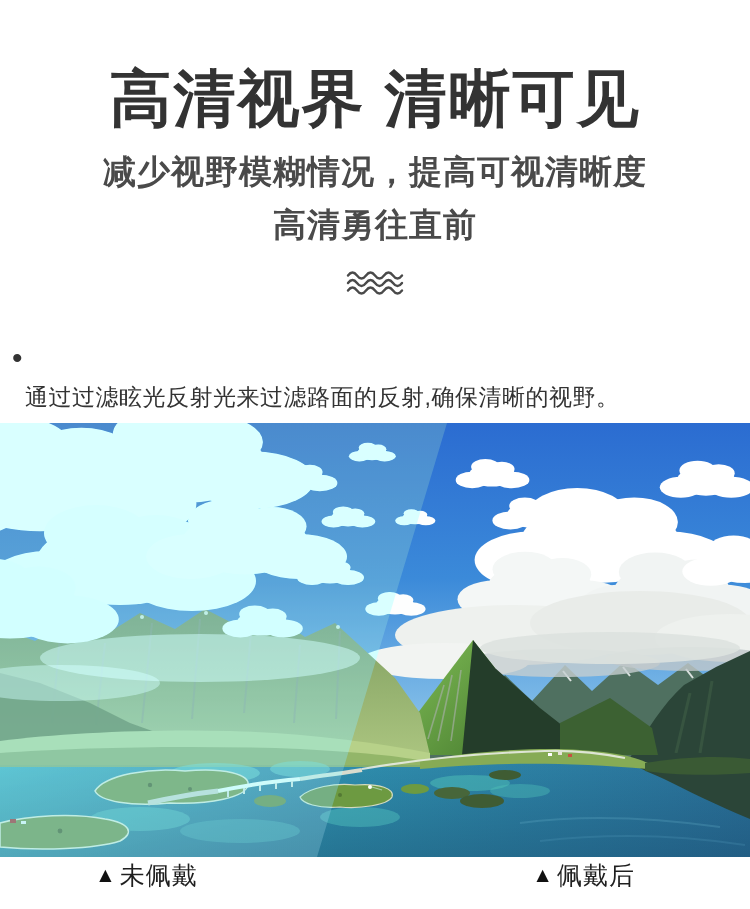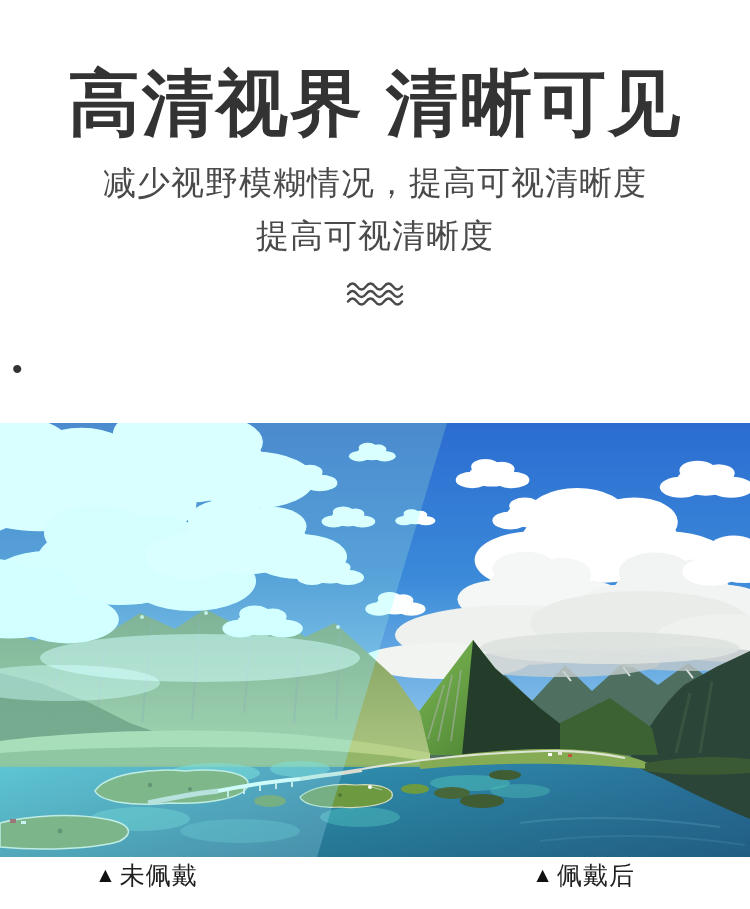--- a/index.html
+++ b/index.html
@@ -7,26 +7,26 @@
     --body-text:#333333; --caption:#1f1f1f; --wave-icon:#4a4a4a;
   }
   *{margin:0;padding:0;box-sizing:border-box;}
   html,body{background:#ffffff;}
   body{font-family:"Liberation Sans","DejaVu Sans",sans-serif;}
   .page{
     position:relative;width:750px;height:909px;margin:0 auto;
     background:var(--page-bg);overflow:hidden;
   }
   .title{
-    margin-top:66px;text-align:center;font-size:72px;line-height:1.05;
+    margin-top:66px;text-align:center;font-size:62px;line-height:1.05;
     font-weight:800;letter-spacing:2px;color:var(--heading);
   }
   .subtitle{
     margin-top:24px;text-align:center;font-size:33px;line-height:1;
-    font-weight:400;color:var(--subtitle);letter-spacing:1px;
+    font-weight:700;color:var(--subtitle);letter-spacing:1px;
   }
   .tagline{margin-top:20px;}
   .divider{margin-top:30px;text-align:center;height:24px;}
   .divider svg{display:inline-block;}
   .feature{margin-top:50px;padding:0 30px 0 12px;}
   .feature-title-row{display:flex;align-items:center;}
   .bullet{
     font-size:30px;line-height:1;color:var(--body-text);
     margin-right:7px;transform:translateY(-2px);
   }
@@ -52,36 +52,37 @@
   .caption .marker{font-size:21px;margin-right:3px;color:#111111;}
 </style>
 </head>
 <body>
 
 <div class="page">
 
   <h1 class="title">高清视界 清晰可见</h1>
 
   <p class="subtitle">减少视野模糊情况，提高可视清晰度</p>
-  <p class="subtitle tagline">提高可视清晰度</p>
+  <p class="subtitle tagline">高清勇往直前</p>
 
   <div class="divider">
     <svg width="58" height="24" viewBox="0 0 58 24" fill="none">
       <g stroke="#4a4a4a" stroke-width="2.4" stroke-linecap="round">
         <path d="M2,4.5 q4.5,-6 9,0 t9,0 t9,0 t9,0 t9,0 t9,0"></path>
         <path d="M2,12 q4.5,-6 9,0 t9,0 t9,0 t9,0 t9,0 t9,0"></path>
         <path d="M2,19.5 q4.5,-6 9,0 t9,0 t9,0 t9,0 t9,0 t9,0"></path>
       </g>
     </svg>
   </div>
 
   <div class="feature">
     <div class="feature-title-row">
       <span class="bullet">•</span>
     </div>
+    <p class="feature-desc">通过过滤眩光反射光来过滤路面的反射,确保清晰的视野。</p>
   </div>
 
   <div class="photo">
     <svg viewBox="0 0 750 434" preserveAspectRatio="none">
       <defs>
         <linearGradient id="skyG" x1="0" y1="0" x2="0" y2="1">
           <stop offset="0" stop-color="#2b6cd1"></stop>
           <stop offset="0.45" stop-color="#3b8ad9"></stop>
           <stop offset="1" stop-color="#9ed2ee"></stop>
         </linearGradient>

